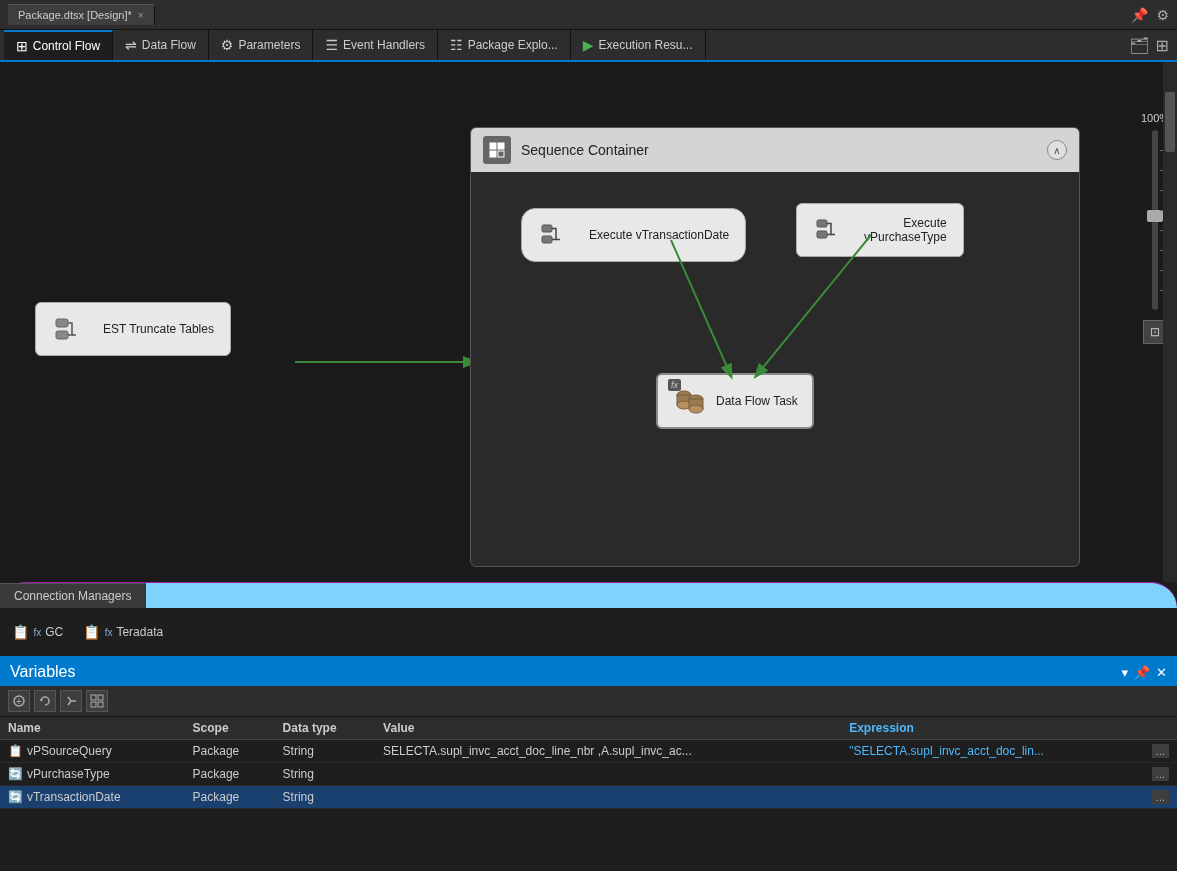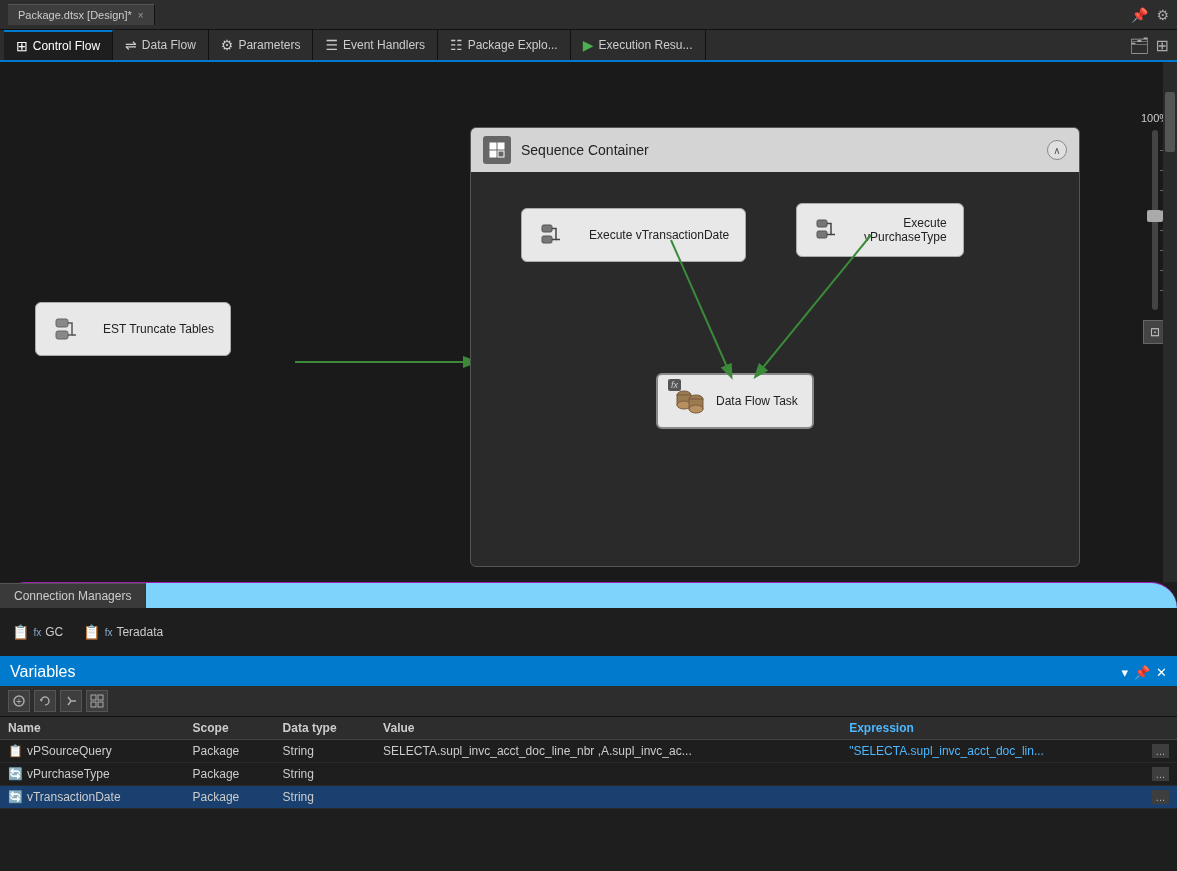--- a/index.html
+++ b/index.html
@@ -176,21 +176,21 @@
     }
 
     
     .est-node {
       position: absolute;
       left: 35px;
       top: 240px;
     }
 
     
-    .seq-node-1 { left: 50px; top: 80px; }
+    .seq-node-1 { left: 50px; top: 80px; border-radius: 14px; }
     .seq-node-2 { left: 330px; top: 75px; }
 
     
     .data-flow-task {
       position: absolute;
       left: 175px;
       top: 230px;
       background: #e8e8e8;
       border: 2px solid #888;
       border-radius: 6px;

